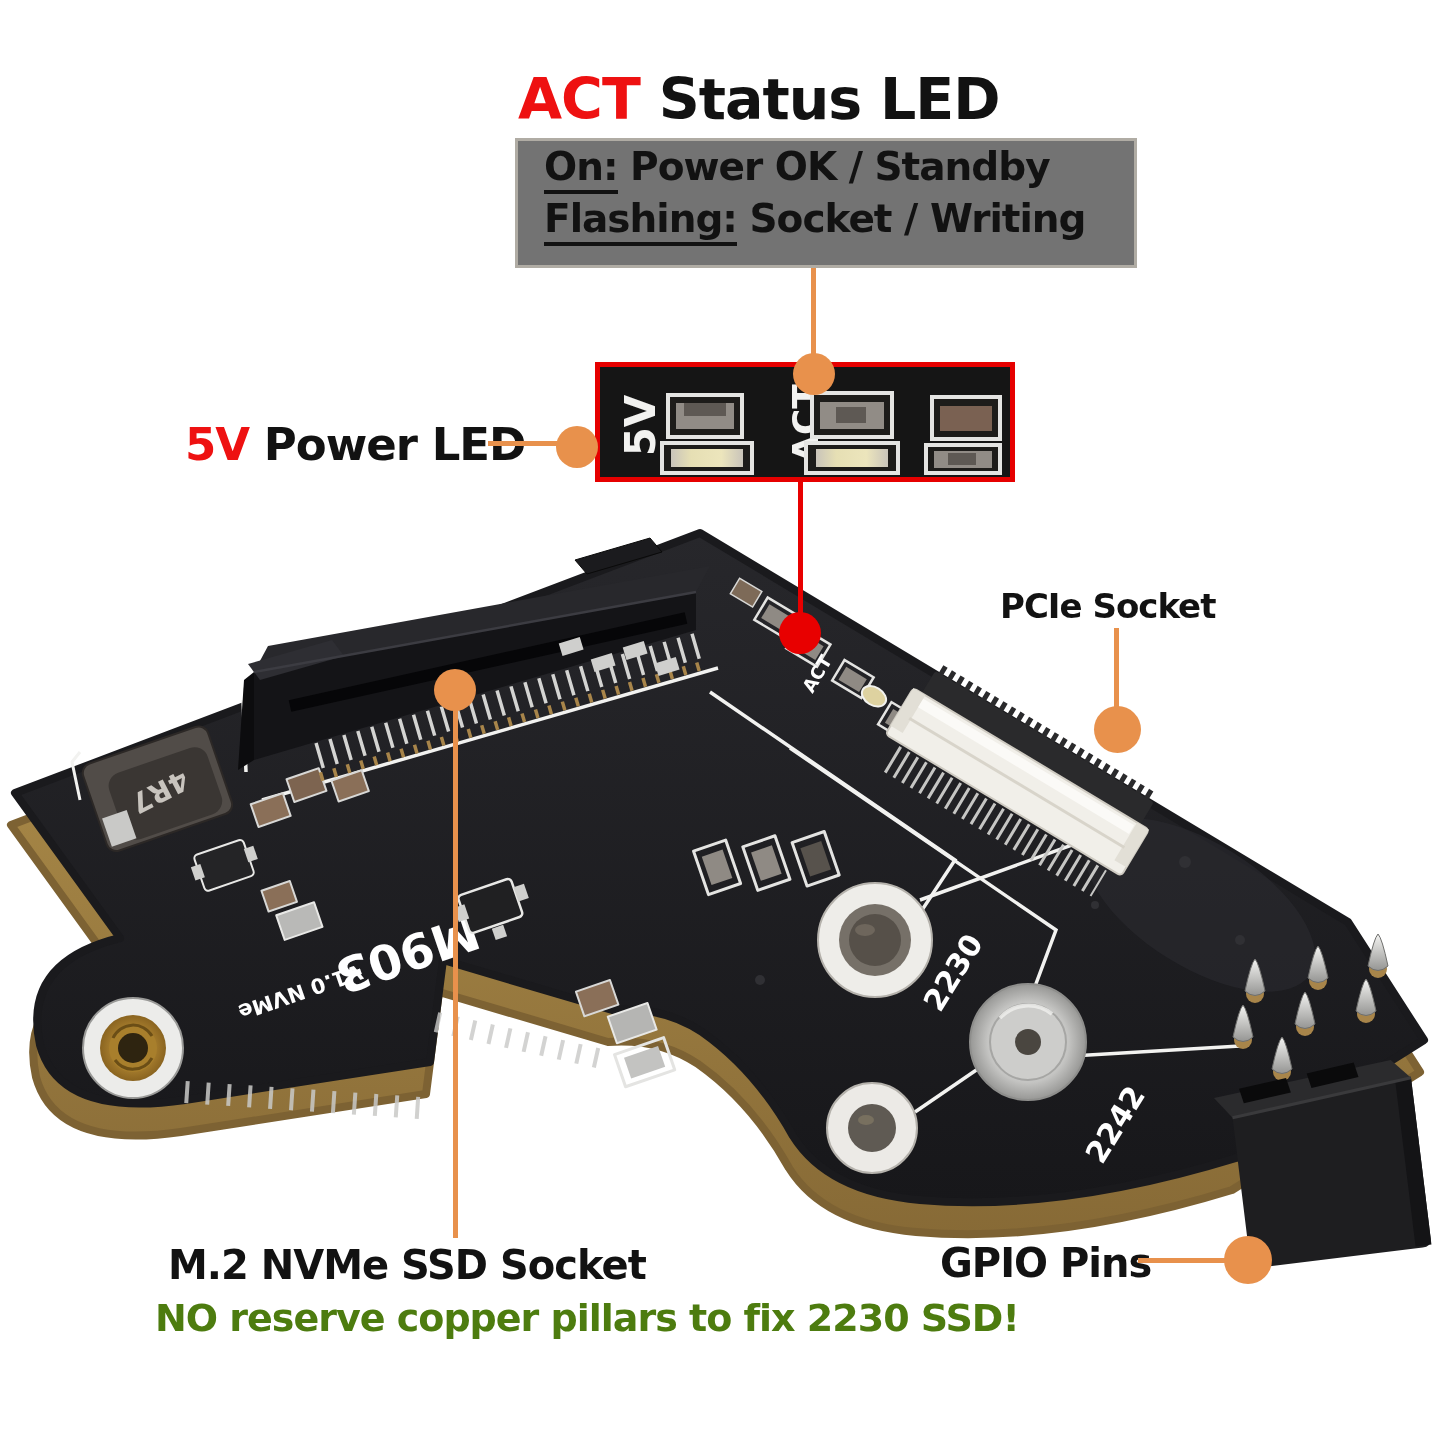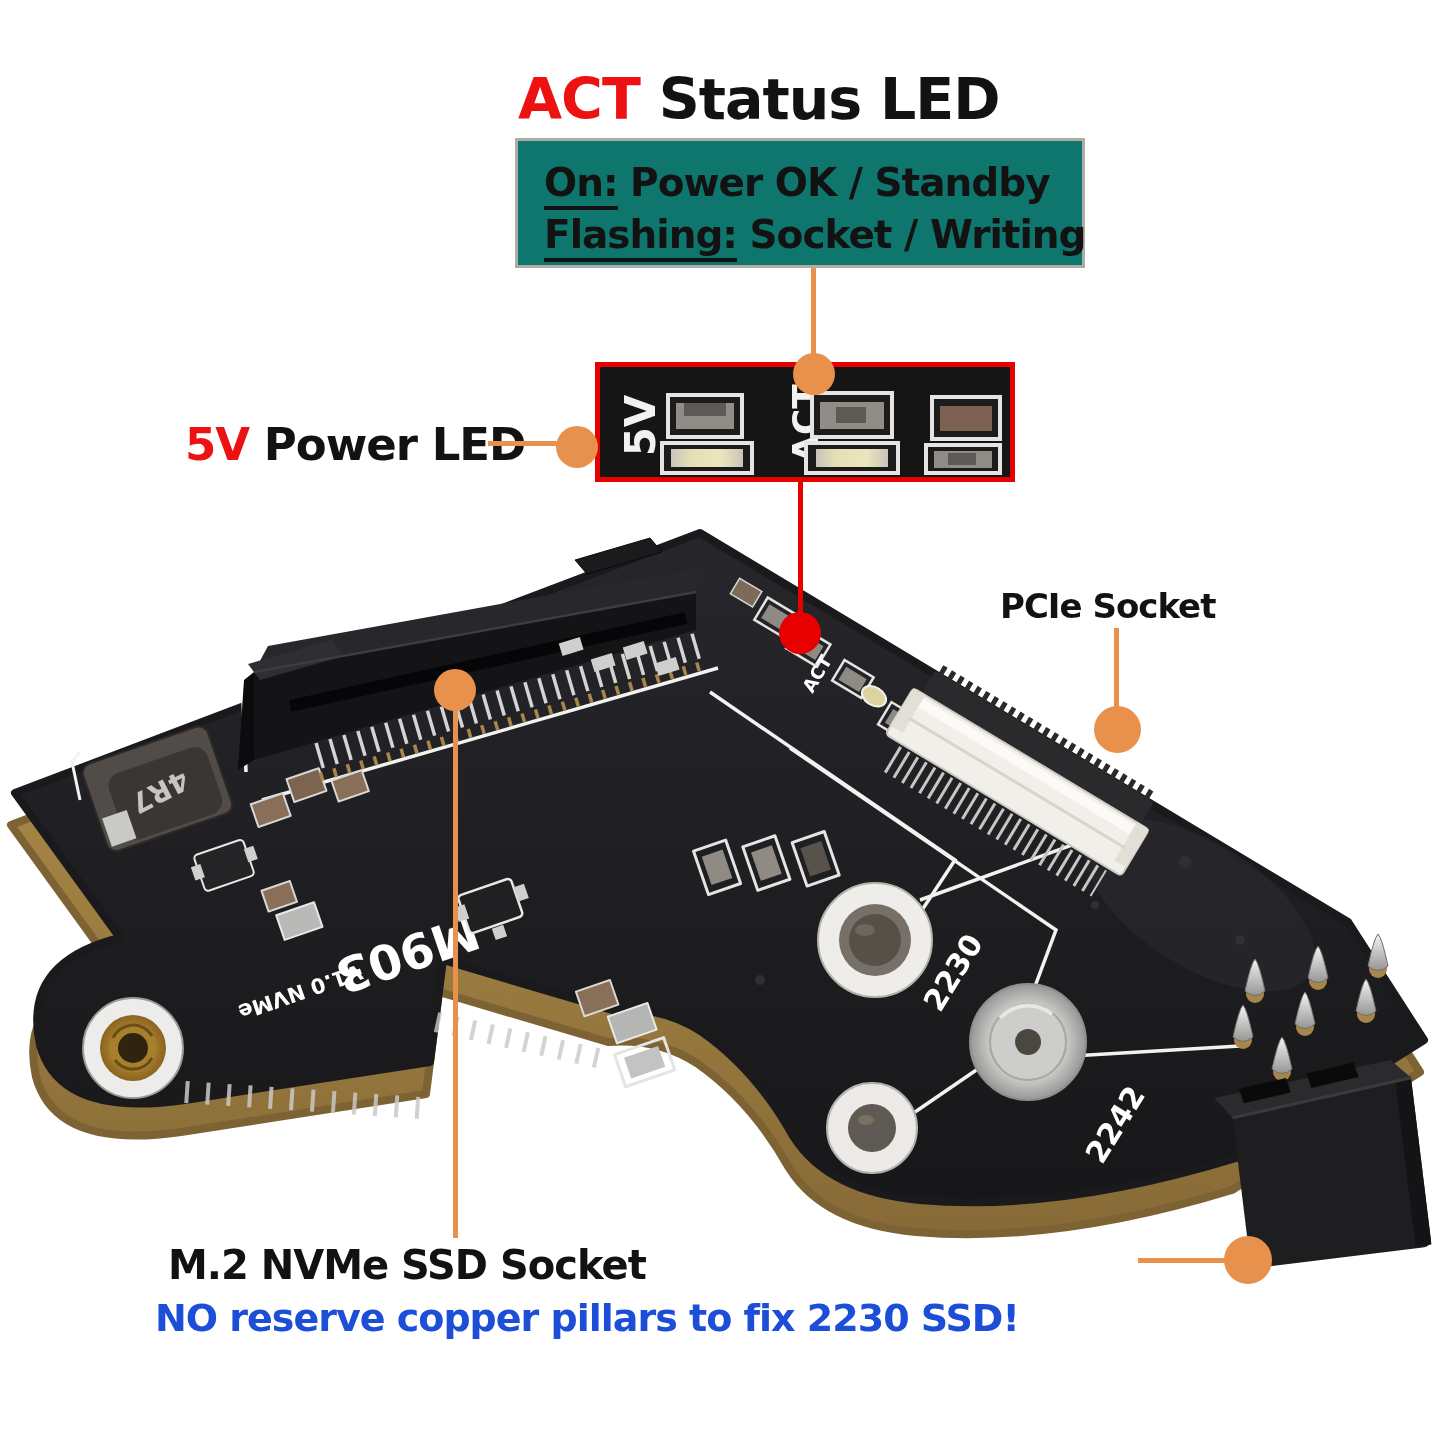--- a/index.html
+++ b/index.html
@@ -4,41 +4,41 @@
 <style>
   html,body{margin:0;padding:0;background:#ffffff;}
   #stage{
     position:relative;width:1445px;height:1445px;overflow:hidden;background:#ffffff;
     font-family:"DejaVu Sans","Liberation Sans",sans-serif;
   }
   #pcb{position:absolute;left:0;top:0;}
   .lbl{position:absolute;font-weight:bold;color:#121212;letter-spacing:-1px;white-space:nowrap;}
   .red{color:#ee1111;}
   .infobox{
-    position:absolute;left:515px;top:138px;width:570px;height:130px;
-    background:#0f766e;border:3px solid #b0aca4;box-sizing:border-box;
-    padding:16px 0 0 26px;
+    position:absolute;left:515px;top:138px;width:622px;height:130px;
+    background:#737373;border:3px solid #b0aca4;box-sizing:border-box;
+    padding:0 0 0 26px;
   }
   .iline{font-weight:bold;font-size:39px;letter-spacing:-1px;color:#121212;line-height:52px;white-space:nowrap;}
   .ul{border-bottom:4px solid #121212;padding-bottom:1px;}
   .vline,.hline{position:absolute;background:#e8914c;}
   .redline{position:absolute;background:#e80000;}
   .dot{position:absolute;background:#e8914c;border-radius:50%;}
   .reddot{position:absolute;background:#e80000;border-radius:50%;}
   
   .inset{
     position:absolute;left:595px;top:362px;width:420px;height:120px;
     background:#151515;border:5px solid #e60000;box-sizing:border-box;
   }
   .silk-v{position:absolute;color:#f2f2f0;font-weight:bold;transform:rotate(-90deg);transform-origin:center;letter-spacing:0;}
   .frame{position:absolute;border:4px solid #e4e4e2;background:#1d1c1a;box-sizing:border-box;}
   .chip{position:absolute;background:#918c86;}
   .chip-dark{position:absolute;background:#5e5954;}
   .led-bar{position:absolute;background:linear-gradient(90deg,#c9c4ba 0%,#e6dfb4 28%,#ece5bc 70%,#c9c4ba 100%);}
-  .warn{color:#1d4ed8;}
+  .warn{color:#4d7c0f;}
 </style>
 </head>
 <body>
 
 <div id="stage">
 
   <svg id="pcb" width="1445" height="1445" viewBox="0 0 1445 1445">
     <defs>
       <linearGradient id="boardGrad" x1="0" y1="0" x2="0" y2="1">
         <stop offset="0" stop-color="#27272b"></stop>
@@ -302,18 +302,19 @@
   <div class="reddot" style="left:779px;top:612px;width:42px;height:42px;"></div>
 
   <div class="lbl" style="left:1000px;top:586px;font-size:34px;text-align:right;">PCIe Socket</div>
   <div class="vline" style="left:1114px;top:628px;width:5px;height:82px;"></div>
   <div class="dot" style="left:1094px;top:706px;width:47px;height:47px;"></div>
 
   <div class="dot" style="left:434px;top:669px;width:42px;height:42px;"></div>
   <div class="vline" style="left:453px;top:708px;width:5px;height:530px;"></div>
   <div class="lbl" style="left:168px;top:1242px;font-size:40px;">M.2 NVMe SSD Socket</div>
 
+  <div class="lbl" style="left:940px;top:1240px;font-size:40px;">GPIO Pins</div>
   <div class="hline" style="left:1138px;top:1258px;width:96px;height:5px;"></div>
   <div class="dot" style="left:1224px;top:1236px;width:48px;height:48px;"></div>
 
   <div class="lbl warn" style="left:155px;top:1296px;font-size:38px;">NO reserve copper pillars to fix 2230 SSD!</div>
 
 </div>
 
 </body></html>

